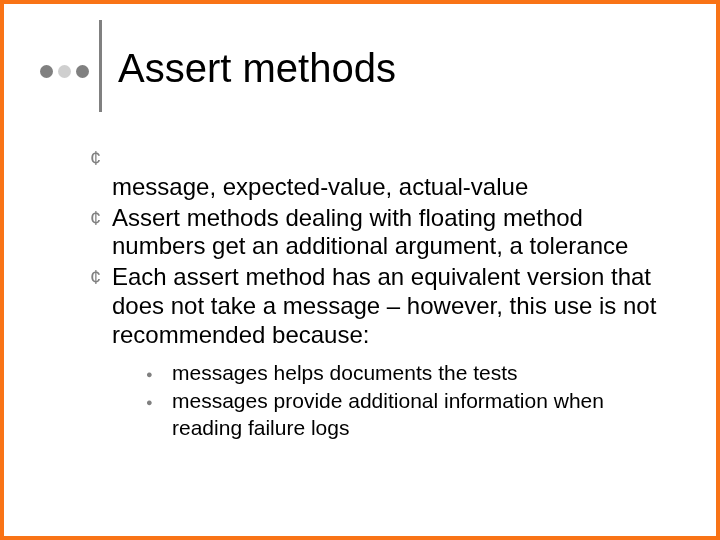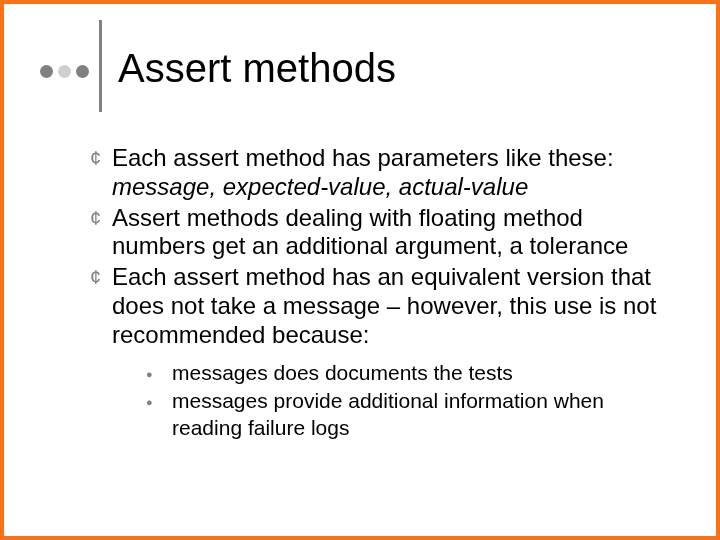--- a/index.html
+++ b/index.html
@@ -69,21 +69,21 @@
   }
   .marker {
     width: 22px;
     flex-shrink: 0;
     font-family: 'Arial Unicode MS', Arial, sans-serif;
     color: #808080;
     font-size: 20px;
     padding-top: 2px;
   }
   .bulletbody { flex: 1; }
-  .italic { font-style: italic; }
+  .italic { }
   .subbullets {
     list-style: none;
     font-size: 21px;
     line-height: 1.28;
     margin-top: 10px;
     margin-left: 56px;
   }
   .subbullets > li {
     display: flex;
     margin-bottom: 2px;
@@ -110,37 +110,37 @@
     </div>
     <div class="vrule"></div>
     <h1 class="title">Assert methods</h1>
   </div>
 
   <div class="content">
     <ul class="bullets">
       <li>
         <span class="marker">¢</span>
         <span class="bulletbody">
-          <span>Each assert method has parameters like these:</span><br>
+          <br>
           <span class="italic">message, expected-value, actual-value</span>
         </span>
       </li>
       <li>
         <span class="marker">¢</span>
         <span class="bulletbody">Assert methods dealing with floating method numbers get an additional argument, a tolerance</span>
       </li>
       <li>
         <span class="marker">¢</span>
         <span class="bulletbody">Each assert method has an equivalent version that does not take a message – however, this use is not recommended because:</span>
       </li>
     </ul>
     <ul class="subbullets">
       <li>
         <span class="submarker">●</span>
-        <span class="subbody">messages does documents the tests</span>
+        <span class="subbody">messages helps documents the tests</span>
       </li>
       <li>
         <span class="submarker">●</span>
         <span class="subbody">messages provide additional information when reading failure logs</span>
       </li>
     </ul>
   </div>
 
 </div>
 

